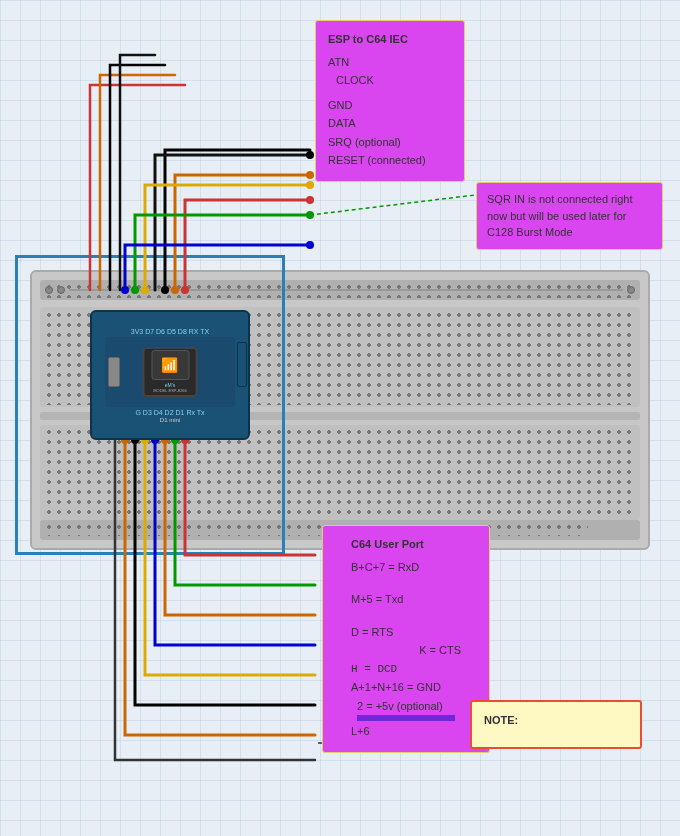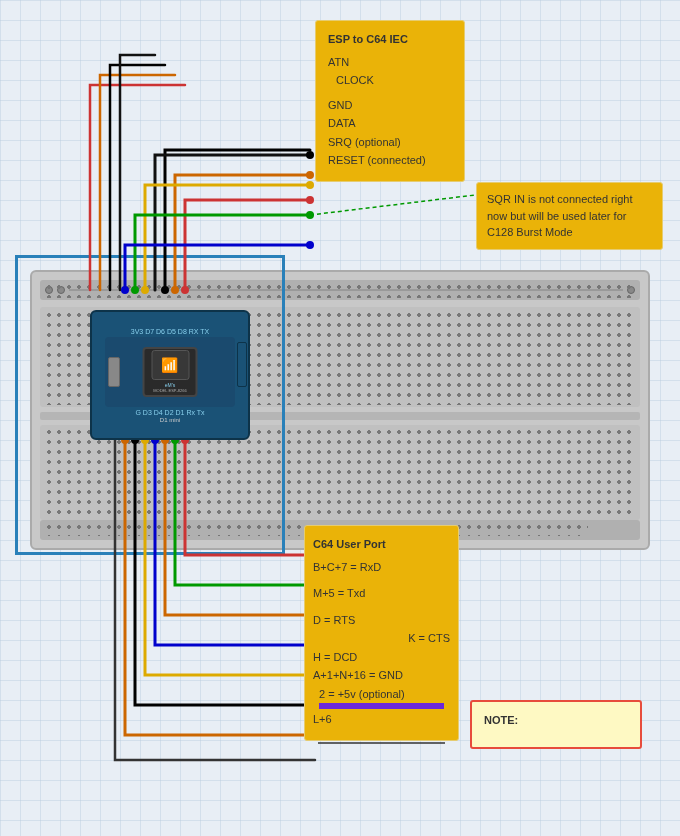--- a/index.html
+++ b/index.html
@@ -41,21 +41,21 @@
       display: flex;
       flex-direction: column;
       align-items: center;
       justify-content: center;
       z-index: 10;
     }
 
     
     .note-box {
       position: absolute;
-      background: #eab308;
+      background: #d946ef;
       border: 1px solid #e6cc70;
       border-radius: 3px;
       padding: 8px 10px;
       font-size: 11px;
       line-height: 1.5;
       color: #333;
       z-index: 20;
     }
     .note-box.red-border {
       background: #fef9c3;
@@ -216,27 +216,27 @@
   <div style="margin:2px 0;">GND</div>
   <div style="margin:2px 0;">DATA</div>
   <div style="margin:2px 0;">SRQ (optional)</div>
   <div style="margin:2px 0;">RESET (connected)</div>
 </div>
 
 <div class="note-box" style="top:182px;left:476px;width:187px;">
   <span>SQR IN is not connected right now but will be used later for C128 Burst Mode</span>
 </div>
 
-<div class="note-box" style="top:525px;left:304px;width:155px;padding:10px 8px;">
+<div class="note-box" style="top:525px;left:322px;width:168px;padding:10px 28px;">
   <div style="font-weight:bold;margin-bottom:6px;">C64 User Port</div>
   <div style="margin:2px 0;">B+C+7 = RxD</div>
-  <div style="margin:10px 0;">M+5 = Txd</div>
+  <div style="margin:16px 0;">M+5 = Txd</div>
   <div style="margin:2px 0;">D = RTS</div>
   <div style="margin:2px 0;text-align:right;">K = CTS</div>
-  <div style="margin:2px 0;">H = DCD</div>
+  <div style="margin:2px 0;font-family:Liberation Mono, monospace;">H = DCD</div>
   <div style="margin:2px 0;">A+1+N+16 = GND</div>
   <div style="margin:2px 6px;border-bottom:6px solid #6d28d9;padding-bottom:1px;">2 = +5v  (optional)</div>
   <div style="margin:2px 0;">L+6</div>
 </div>
 
 <div class="note-box red-border" style="top:700px;left:470px;width:172px;padding:10px 12px;">
   <div style="font-weight:bold;margin-bottom:8px;">NOTE:</div>
 </div>
 
 </body></html>

